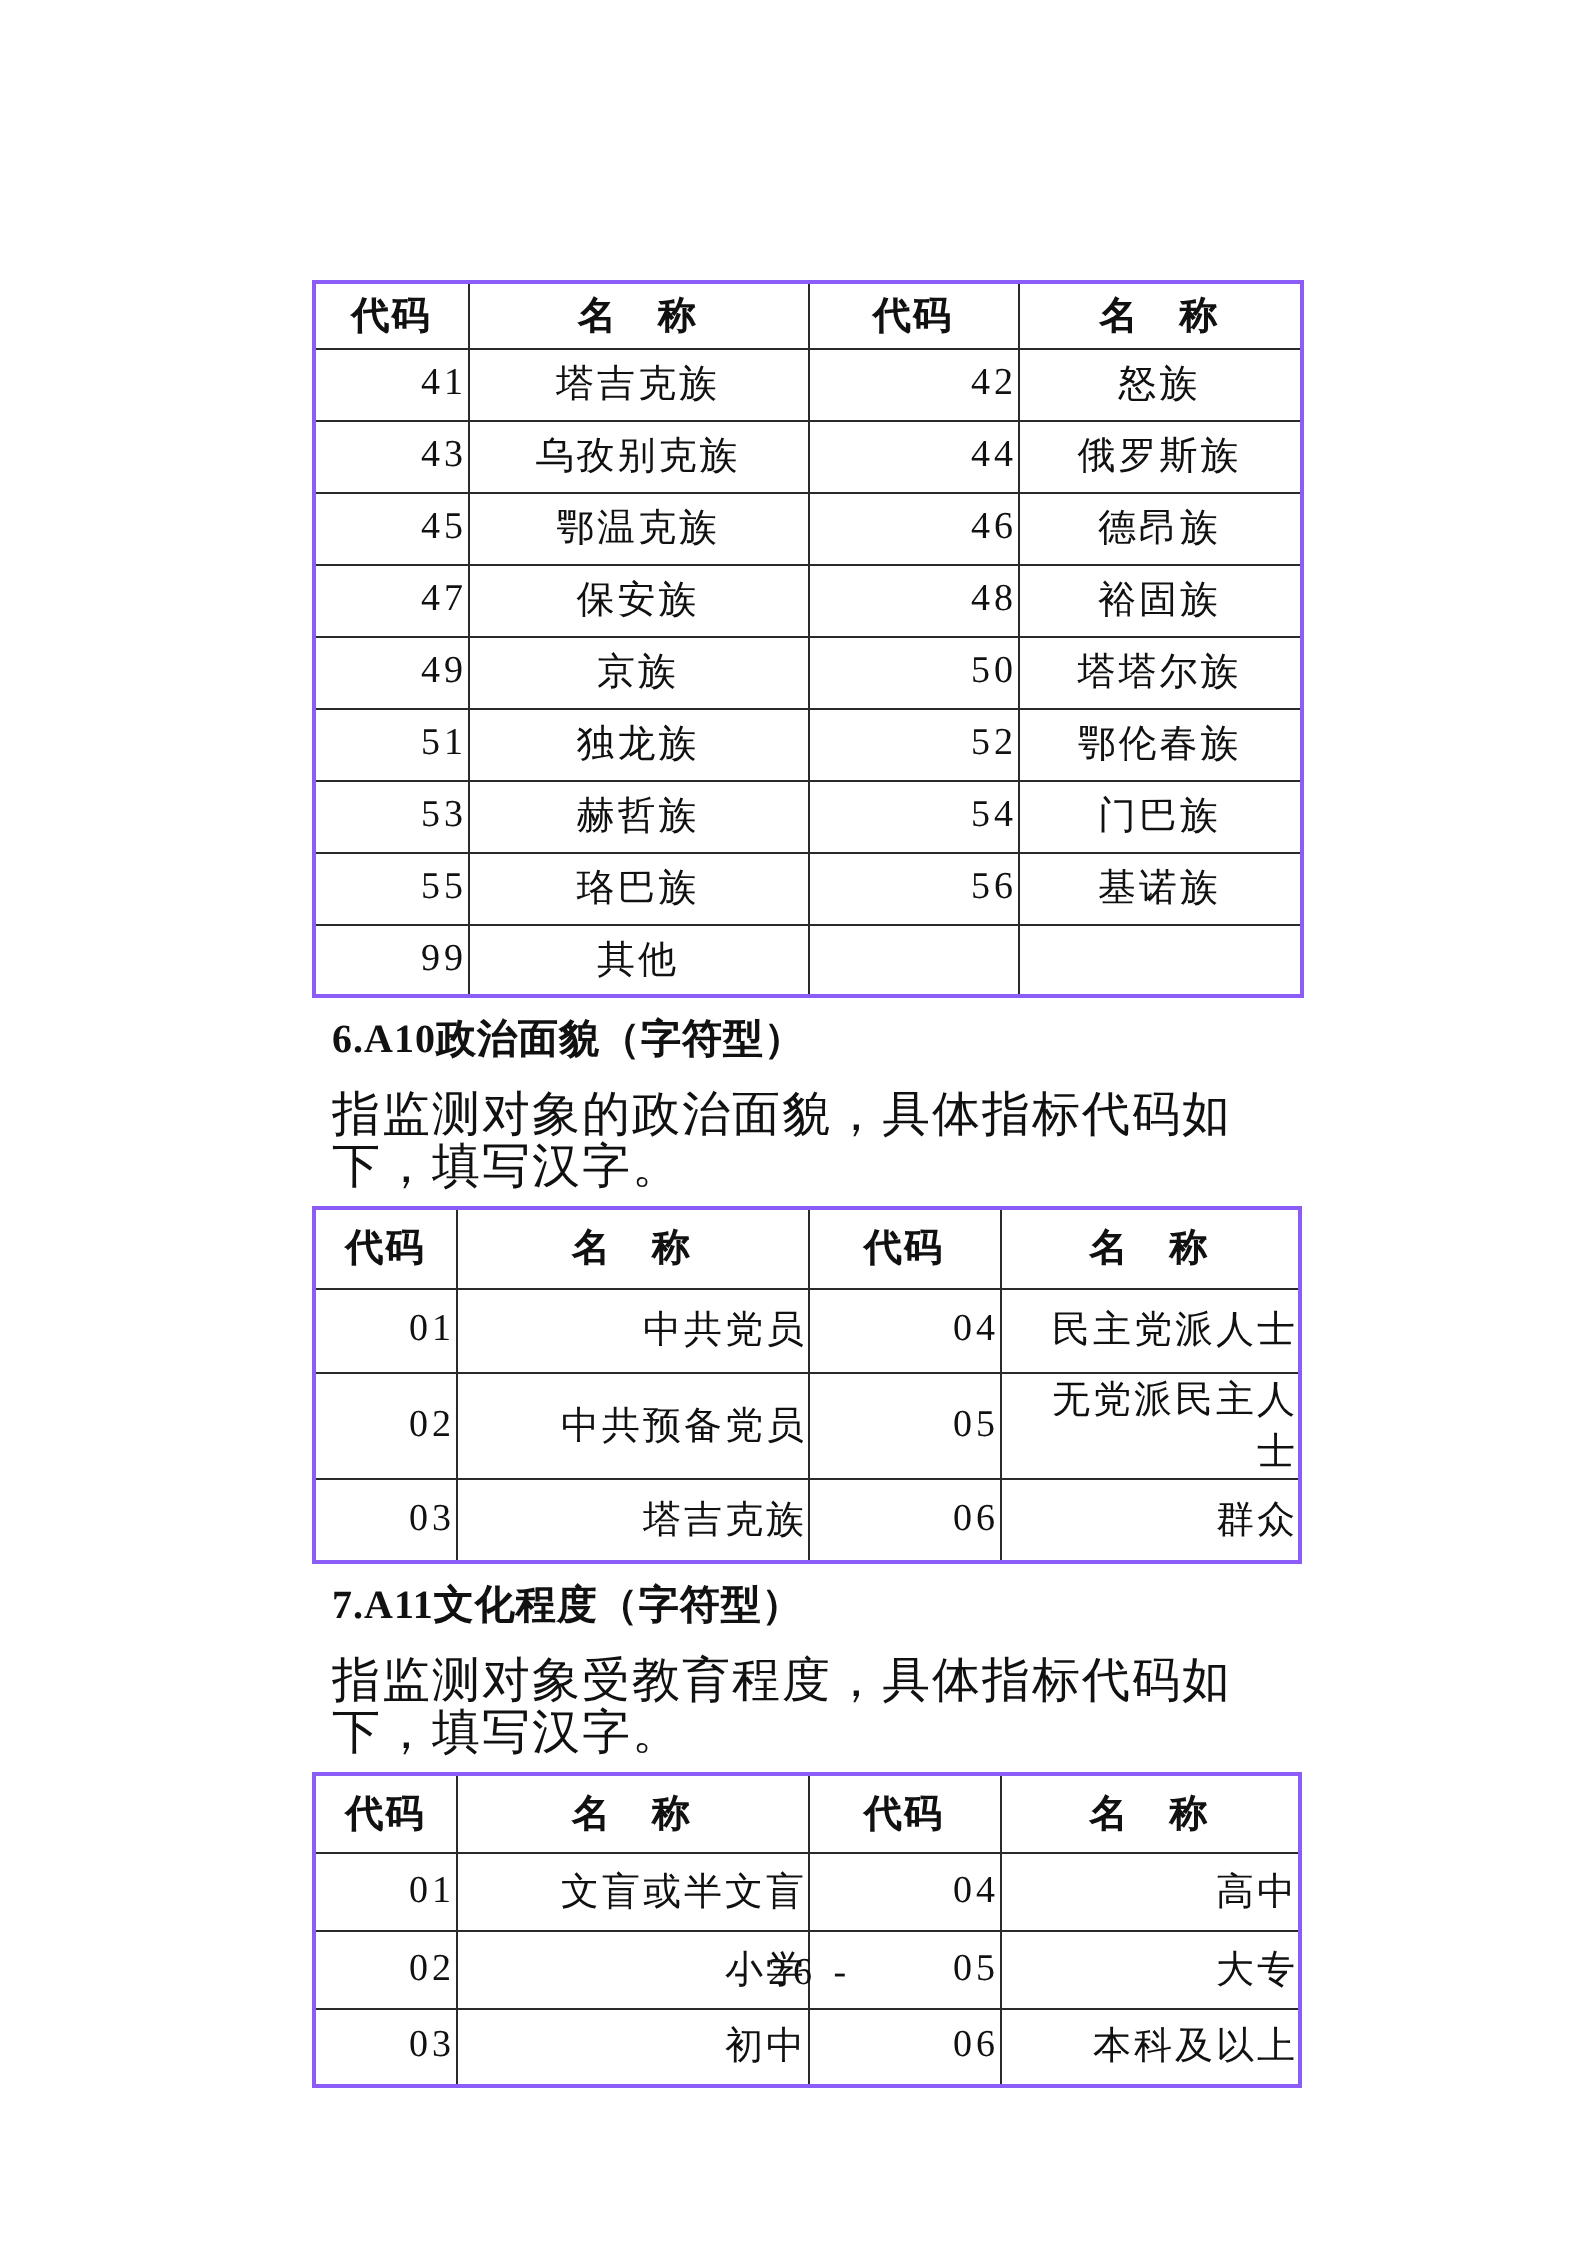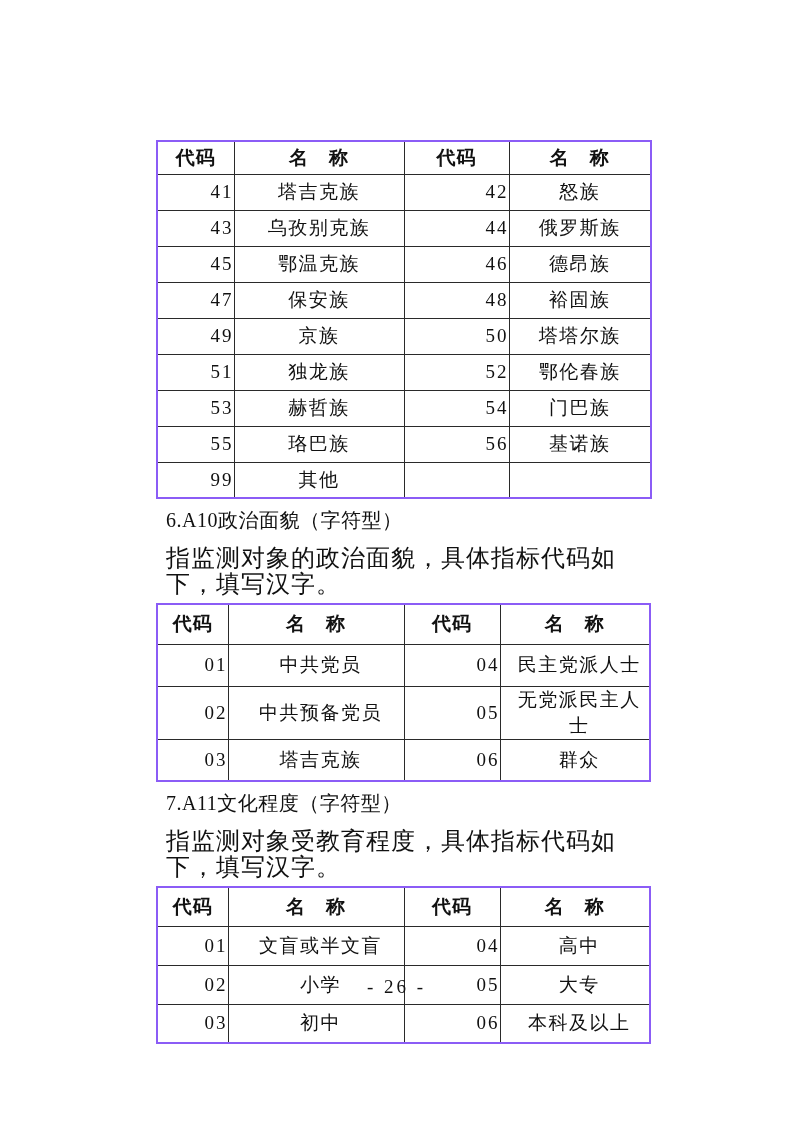--- a/index.html
+++ b/index.html
@@ -36,34 +36,34 @@
     padding: 0;
   }
   table.codes-table th {
     font-weight: bold;
     text-align: center;
     letter-spacing: 1px;
   }
   td.code-cell { text-align: right; letter-spacing: 2px; }
   td.name-cell { letter-spacing: 1.5px; }
   .tbl-center td.name-cell { text-align: center; margin-top: 48px; }
-  .tbl-left   td.name-cell { text-align: center; padding-left: 9px; margin-left: 20px; }
+  .tbl-left   td.name-cell { text-align: right; padding-left: 9px; margin-left: 20px; }
 
   .tbl1 th { height: 33px; }
   .tbl1 td { height: 36px; }
   .tbl2 th { height: 40px; }
   .tbl2 td { height: 42px; }
   .tbl3 th { height: 39px; }
   .tbl3 td { height: 39px; }
 
   .sec-heading {
     margin: 7px 0 0 10px;
     font-size: 20px;
     line-height: 28px;
-    font-weight: normal;
+    font-weight: bold;
     letter-spacing: 0.5px;
   }
   .sec-desc {
     margin: 11px 0 6px 10px;
     font-size: 24px;
     line-height: 26px;
     letter-spacing: 1px;
   }
   .page-number {
     position: absolute;

